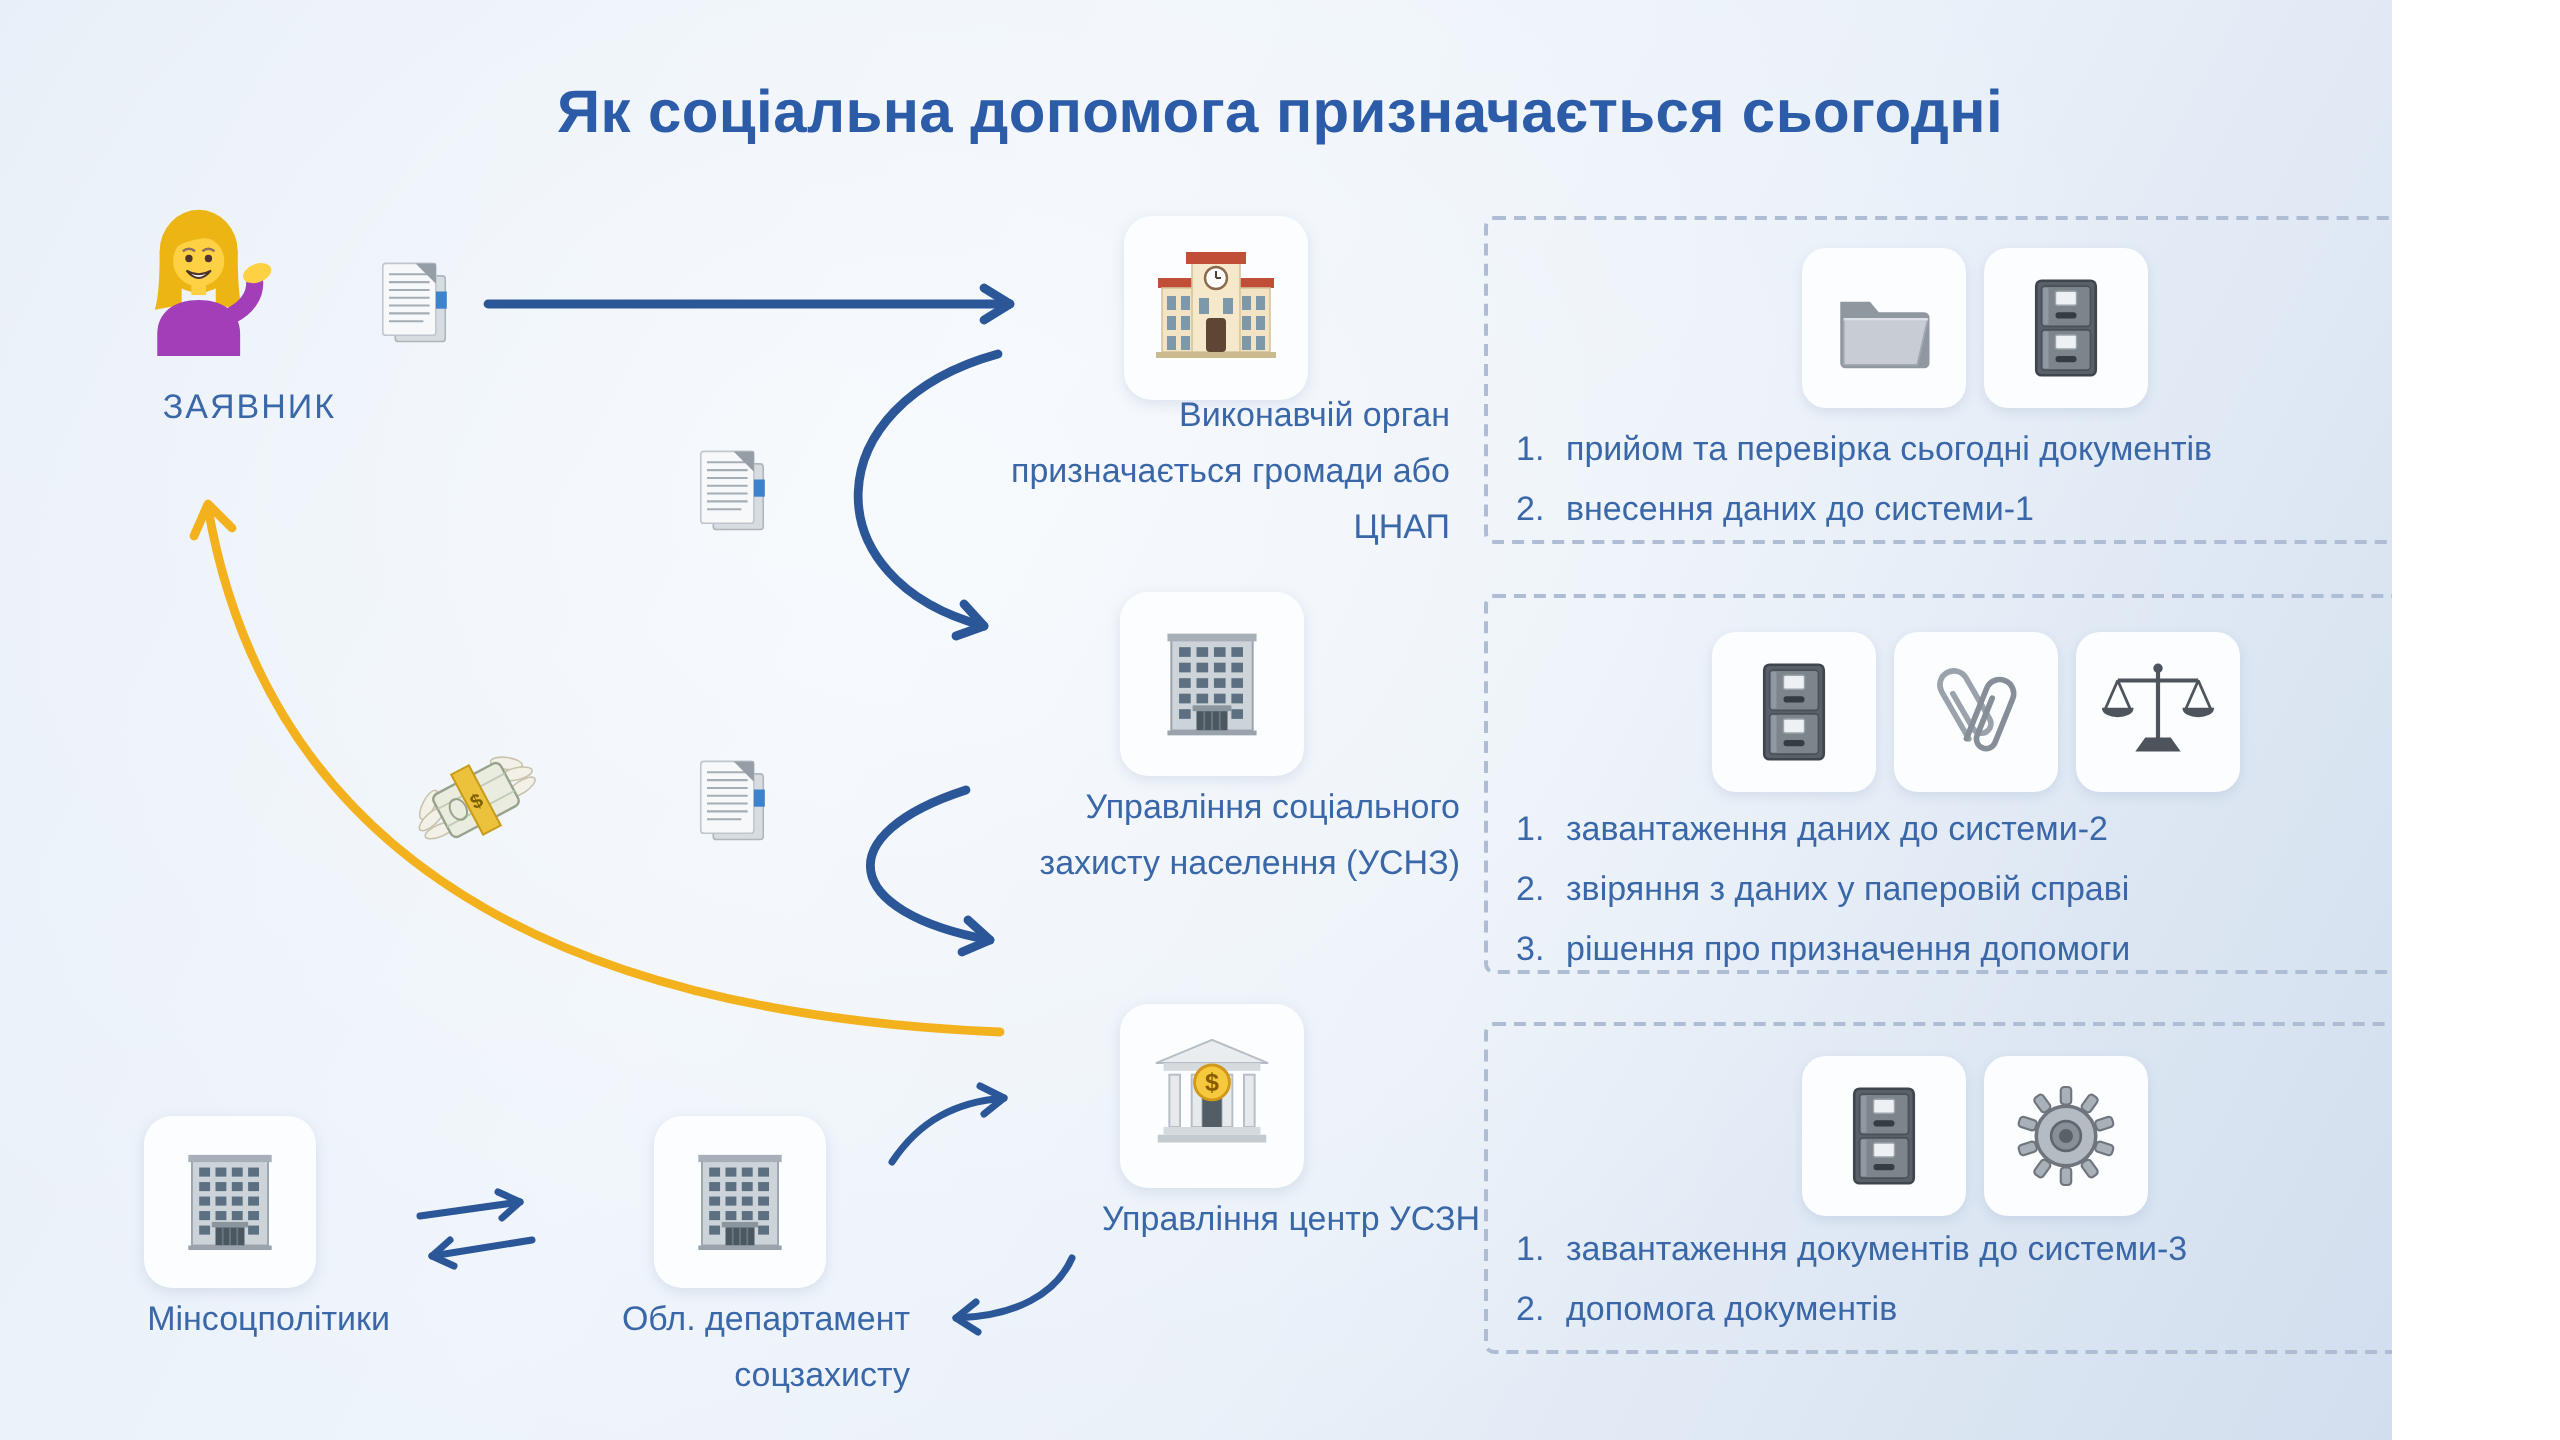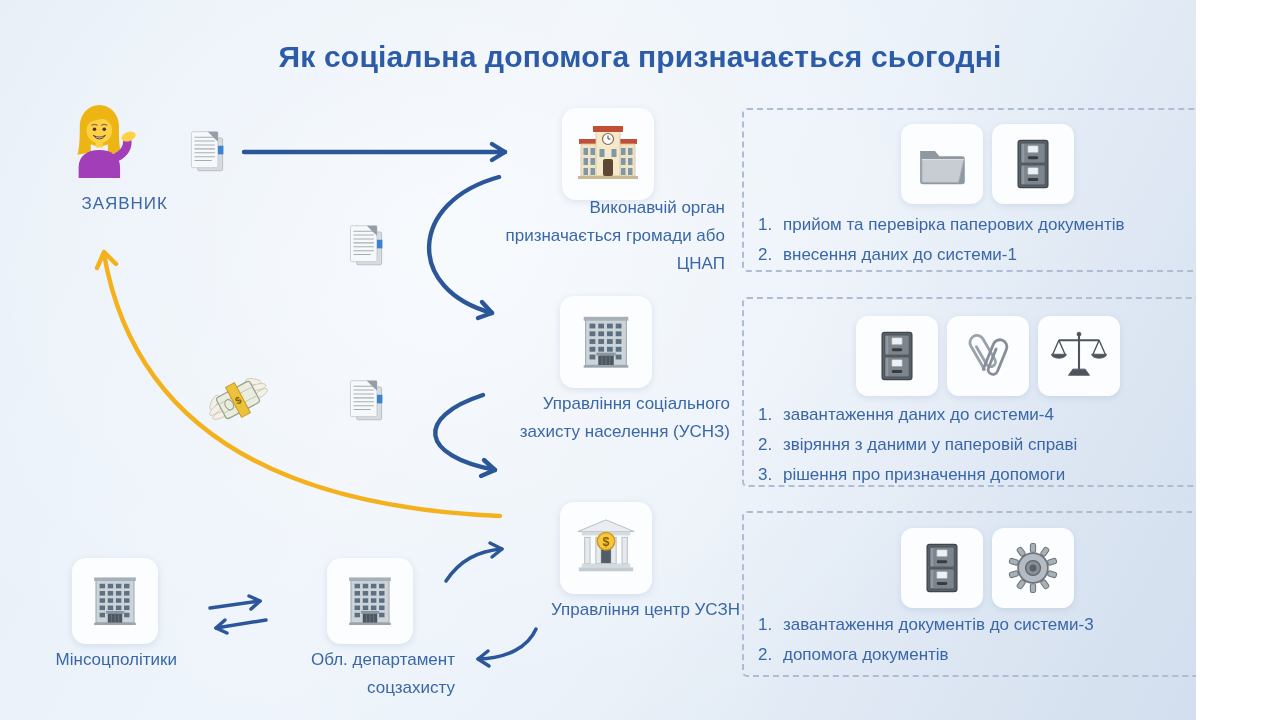--- a/index.html
+++ b/index.html
@@ -276,21 +276,21 @@
   </div>
   <div class="node-label" style="left:470px;top:596px;width:270px">Управління центр УСЗН</div>
 
   <div class="node-card" style="left:72px;top:558px;width:86px;height:86px">
     <span>
         <svg class="ic" width="58" height="58">
           <use href="#sym-building-office"></use>
         </svg>
       </span>
   </div>
-  <div class="node-label" style="left:17px;top:646px;width:160px">Мінсоцполітики</div>
+  <div class="node-label" style="left:35px;top:646px;width:160px">Мінсоцполітики</div>
 
   <div class="node-card" style="left:327px;top:558px;width:86px;height:86px">
     <span>
         <svg class="ic" width="58" height="58">
           <use href="#sym-building-office"></use>
         </svg>
       </span>
   </div>
   <div class="node-label" style="left:285px;top:646px;width:170px">Обл. департамент соцзахисту</div>
 
@@ -303,21 +303,21 @@
       </div>
     <div class="icon-card">
         <svg class="ic" width="56" height="56">
           <use href="#sym-cabinet"></use>
         </svg>
       </div>
   </div>
   <div class="steps" style="left:758px;top:210px;width:460px">
     <div class="step">
       <span class="num">1.</span>
-      <span>прийом та перевірка паперових документів</span>
+      <span>прийом та перевірка сьогодні документів</span>
     </div>
     <div class="step">
       <span class="num">2.</span>
       <span>внесення даних до системи-1</span>
     </div>
   </div>
 
   <div class="dashed-box" style="left:742px;top:297px;width:482px;height:186px"></div>
   <div class="icon-row" style="left:856px;top:316px">
     <div class="icon-card">
@@ -332,25 +332,25 @@
       </div>
     <div class="icon-card">
         <svg class="ic" width="56" height="56">
           <use href="#sym-scales"></use>
         </svg>
       </div>
   </div>
   <div class="steps" style="left:758px;top:400px;width:460px">
     <div class="step">
       <span class="num">1.</span>
-      <span>завантаження даних до системи-4</span>
+      <span>завантаження даних до системи-2</span>
     </div>
     <div class="step">
       <span class="num">2.</span>
-      <span>звіряння з даними у паперовій справі</span>
+      <span>звіряння з даних у паперовій справі</span>
     </div>
     <div class="step">
       <span class="num">3.</span>
       <span>рішення про призначення допомоги</span>
     </div>
   </div>
 
   <div class="dashed-box" style="left:742px;top:511px;width:482px;height:162px"></div>
   <div class="icon-row" style="left:901px;top:528px">
     <div class="icon-card">

